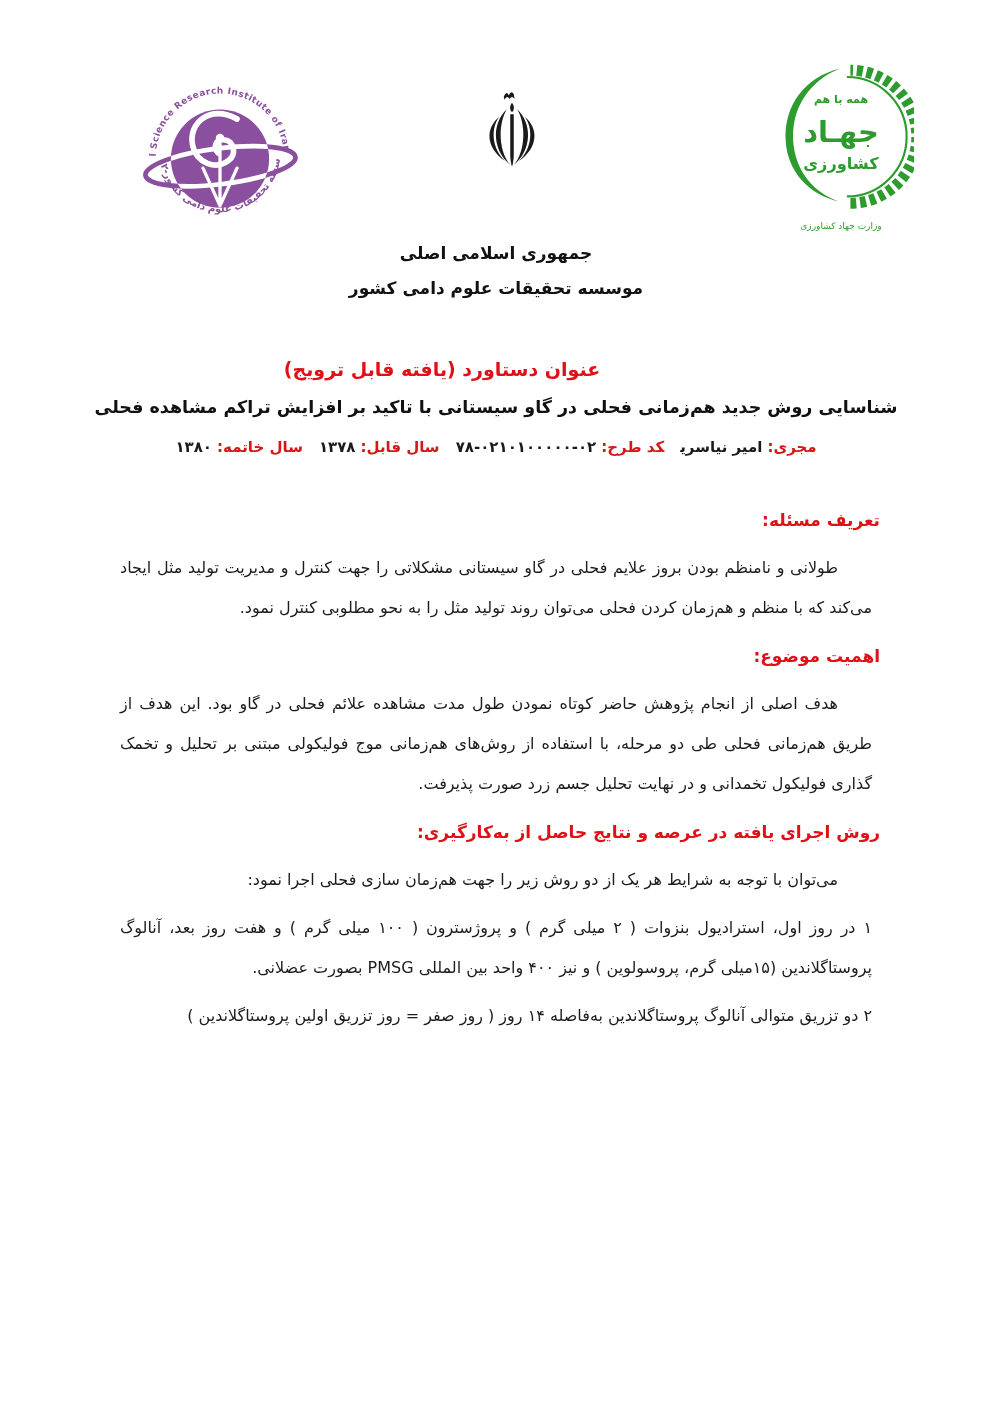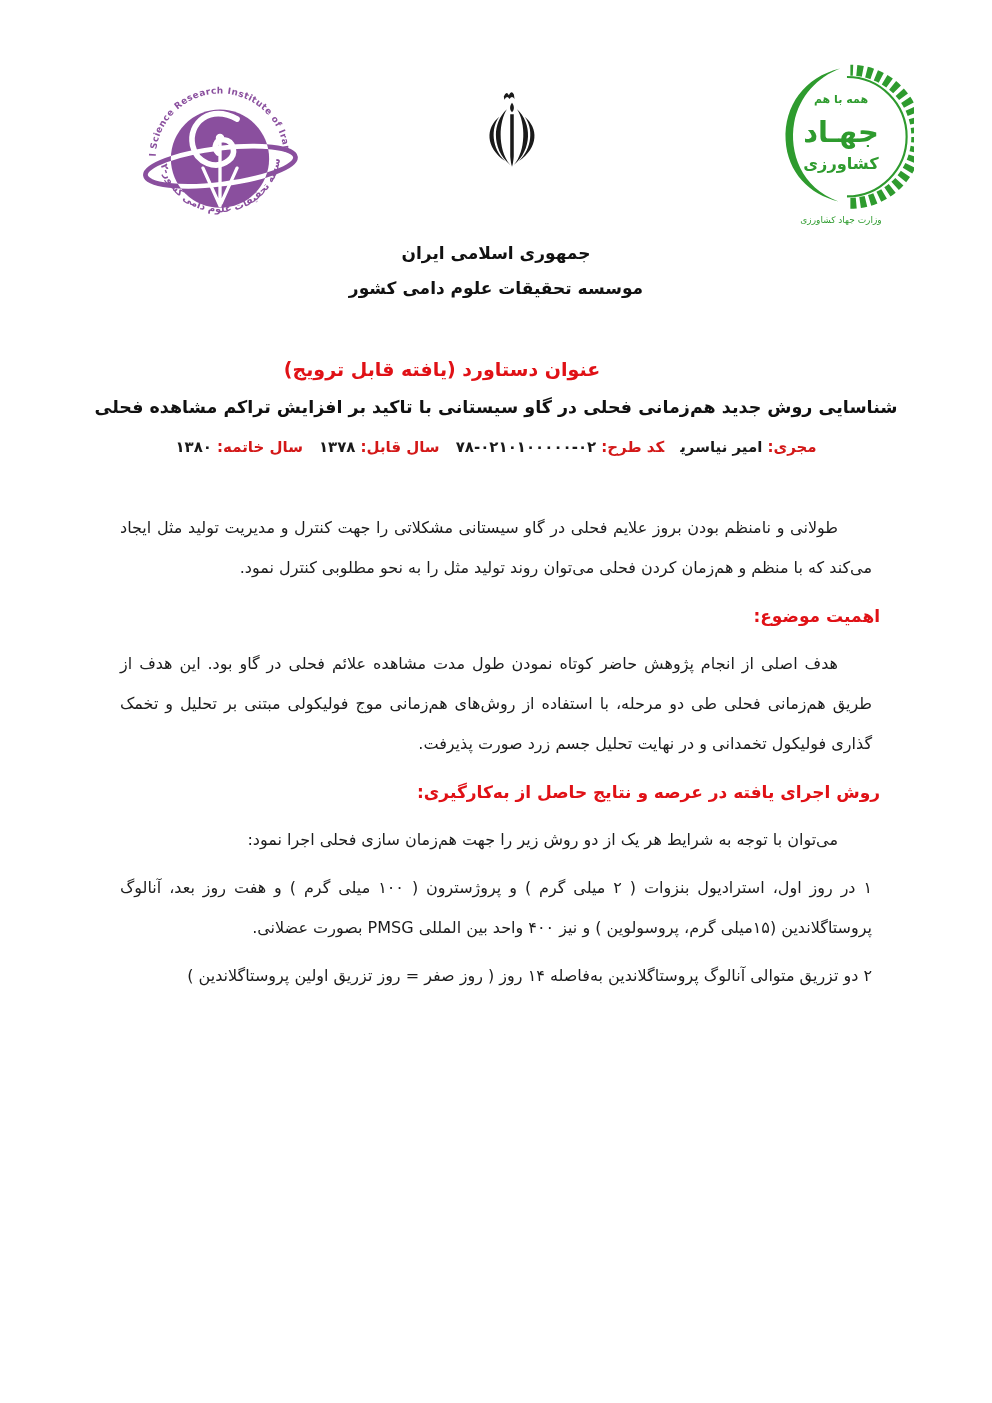--- a/index.html
+++ b/index.html
@@ -3,21 +3,21 @@
 <meta charset="utf-8">
 <style>
   html,body{margin:0;padding:0;background:#ffffff;}
   body{width:992px;height:1403px;font-family:"DejaVu Sans",sans-serif;-webkit-font-smoothing:antialiased;}
   .page{position:relative;width:992px;height:1403px;background:#fff;overflow:hidden;}
 
   
   .logo-left{position:absolute;left:134px;top:68px;width:172px;height:170px;}
   .emblem{position:absolute;left:474px;top:86px;width:76px;height:102px;}
   .logo-right{position:absolute;left:768px;top:60px;width:146px;height:172px;text-align:center;}
-  .logo-right .caption{font-size:9px;color:#2e9b2e;margin-top:1px;line-height:10px;}
+  .logo-right .caption{font-size:9px;color:#2e9b2e;margin-top:7px;line-height:10px;}
 
   
   .org-lines{position:absolute;top:236px;left:0;width:992px;text-align:center;
              font-weight:bold;color:#111;font-size:17px;line-height:35px;direction:rtl;}
   .achievement-title{position:absolute;top:358px;left:0;width:884px;text-align:center;
              font-weight:bold;color:#e01116;font-size:19px;direction:rtl;}
   .project-title{position:absolute;top:397px;left:0;width:992px;text-align:center;
              font-weight:bold;color:#111;font-size:17.5px;direction:rtl;}
   .meta-line{position:absolute;top:438px;left:0;width:992px;text-align:center;
              font-weight:bold;font-size:15px;direction:rtl;color:#1a1a1a;}
@@ -104,33 +104,34 @@
       <path d="M92,160 A58,58 0 0 0 92,20" fill="none" stroke="#2e9b2e" stroke-width="2.5"></path>
 
       <text x="85" y="50" text-anchor="middle" font-size="13" font-weight="bold" fill="#2e9b2e" direction="rtl">همه با هم</text>
       <text x="85" y="96" text-anchor="middle" font-size="34" font-weight="bold" fill="#2e9b2e" direction="rtl">جهـاد</text>
       <text x="85" y="128" text-anchor="middle" font-size="19" font-weight="bold" fill="#2e9b2e" direction="rtl">کشاورزی</text>
     </svg>
     <div class="caption">وزارت جهاد کشاورزی</div>
   </div>
 
   <div class="org-lines">
-    <div>جمهوری اسلامی ایران</div>
+    <div>جمهوری اسلامی اصلی</div>
     <div>موسسه تحقیقات علوم دامی کشور</div>
   </div>
 
   <div class="achievement-title">عنوان دستاورد (یافته قابل ترویج)</div>
   <div class="project-title">شناسایی روش جدید هم‌زمانی فحلی در گاو سیستانی با تاکید بر افزایش تراکم مشاهده فحلی</div>
 
   <div class="meta-line">
     <span class="lbl">مجری:</span><span class="val">امیر نیاسری</span><span class="lbl">کد طرح:</span><span class="val">۰۲-۰۲۱۰۱۰۰۰۰۰-۷۸</span><span class="lbl">سال قابل:</span><span class="val">۱۳۷۸</span><span class="lbl">سال خاتمه:</span><span class="val">۱۳۸۰</span>
   </div>
 
   <div class="content">
 
+    <h3>تعریف مسئله:</h3>
     <p>طولانی و نامنظم بودن بروز علایم فحلی در گاو سیستانی مشکلاتی را جهت کنترل و مدیریت تولید مثل ایجاد می‌کند که با منظم و هم‌زمان کردن فحلی می‌توان روند تولید مثل را به نحو مطلوبی کنترل نمود.</p>
 
     <h3>اهمیت موضوع:</h3>
     <p>هدف اصلی از انجام پژوهش حاضر کوتاه نمودن طول مدت مشاهده علائم فحلی در گاو بود. این هدف از طریق هم‌زمانی فحلی طی دو مرحله، با استفاده از روش‌های هم‌زمانی موج فولیکولی مبتنی بر تحلیل و تخمک گذاری فولیکول تخمدانی و در نهایت تحلیل جسم زرد صورت پذیرفت.</p>
 
     <h3>روش اجرای یافته در عرصه و نتایج حاصل از به‌کارگیری:</h3>
     <p>می‌توان با توجه به شرایط هر یک از دو روش زیر را جهت هم‌زمان سازی فحلی اجرا نمود:</p>
     <p class="no-indent">۱ در روز اول، استرادیول بنزوات ( ۲ میلی گرم ) و پروژسترون ( ۱۰۰ میلی گرم ) و هفت روز بعد، آنالوگ پروستاگلاندین (۱۵میلی گرم، پروسولوین ) و نیز ۴۰۰ واحد بین المللی PMSG بصورت عضلانی.</p>
     <p class="no-indent">۲ دو تزریق متوالی آنالوگ پروستاگلاندین به‌فاصله ۱۴ روز ( روز صفر = روز تزریق اولین پروستاگلاندین )</p>
 

